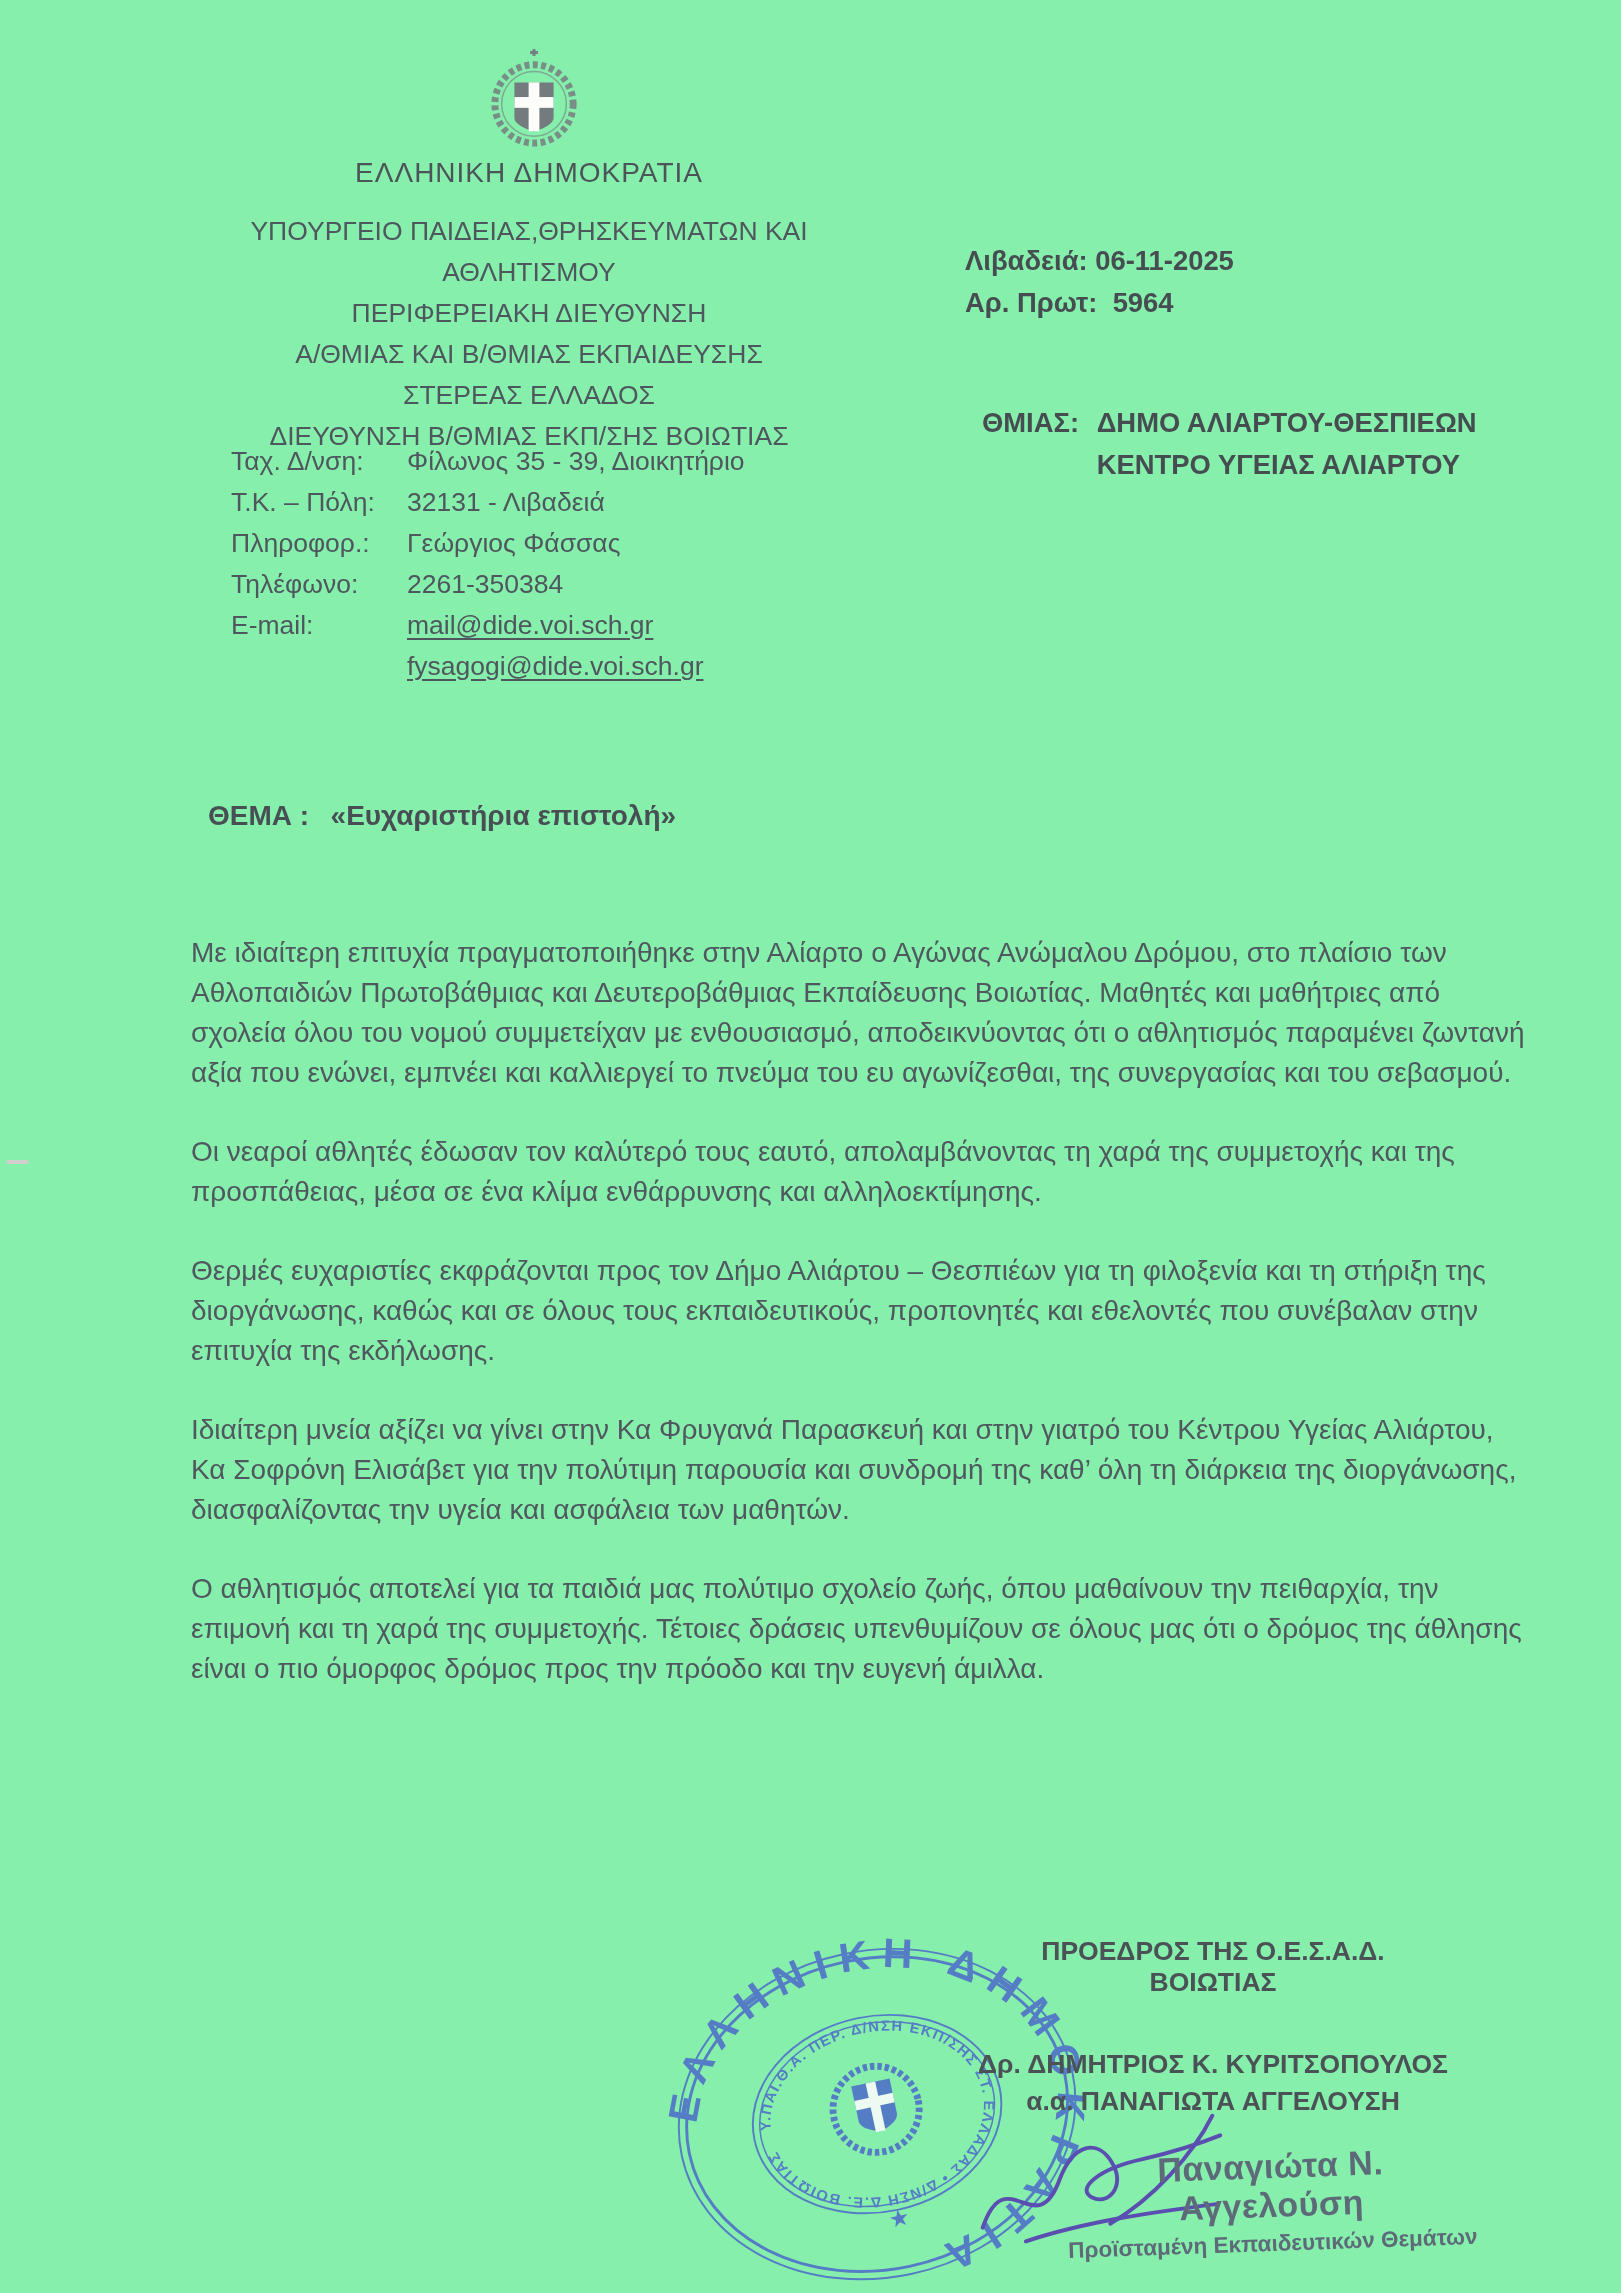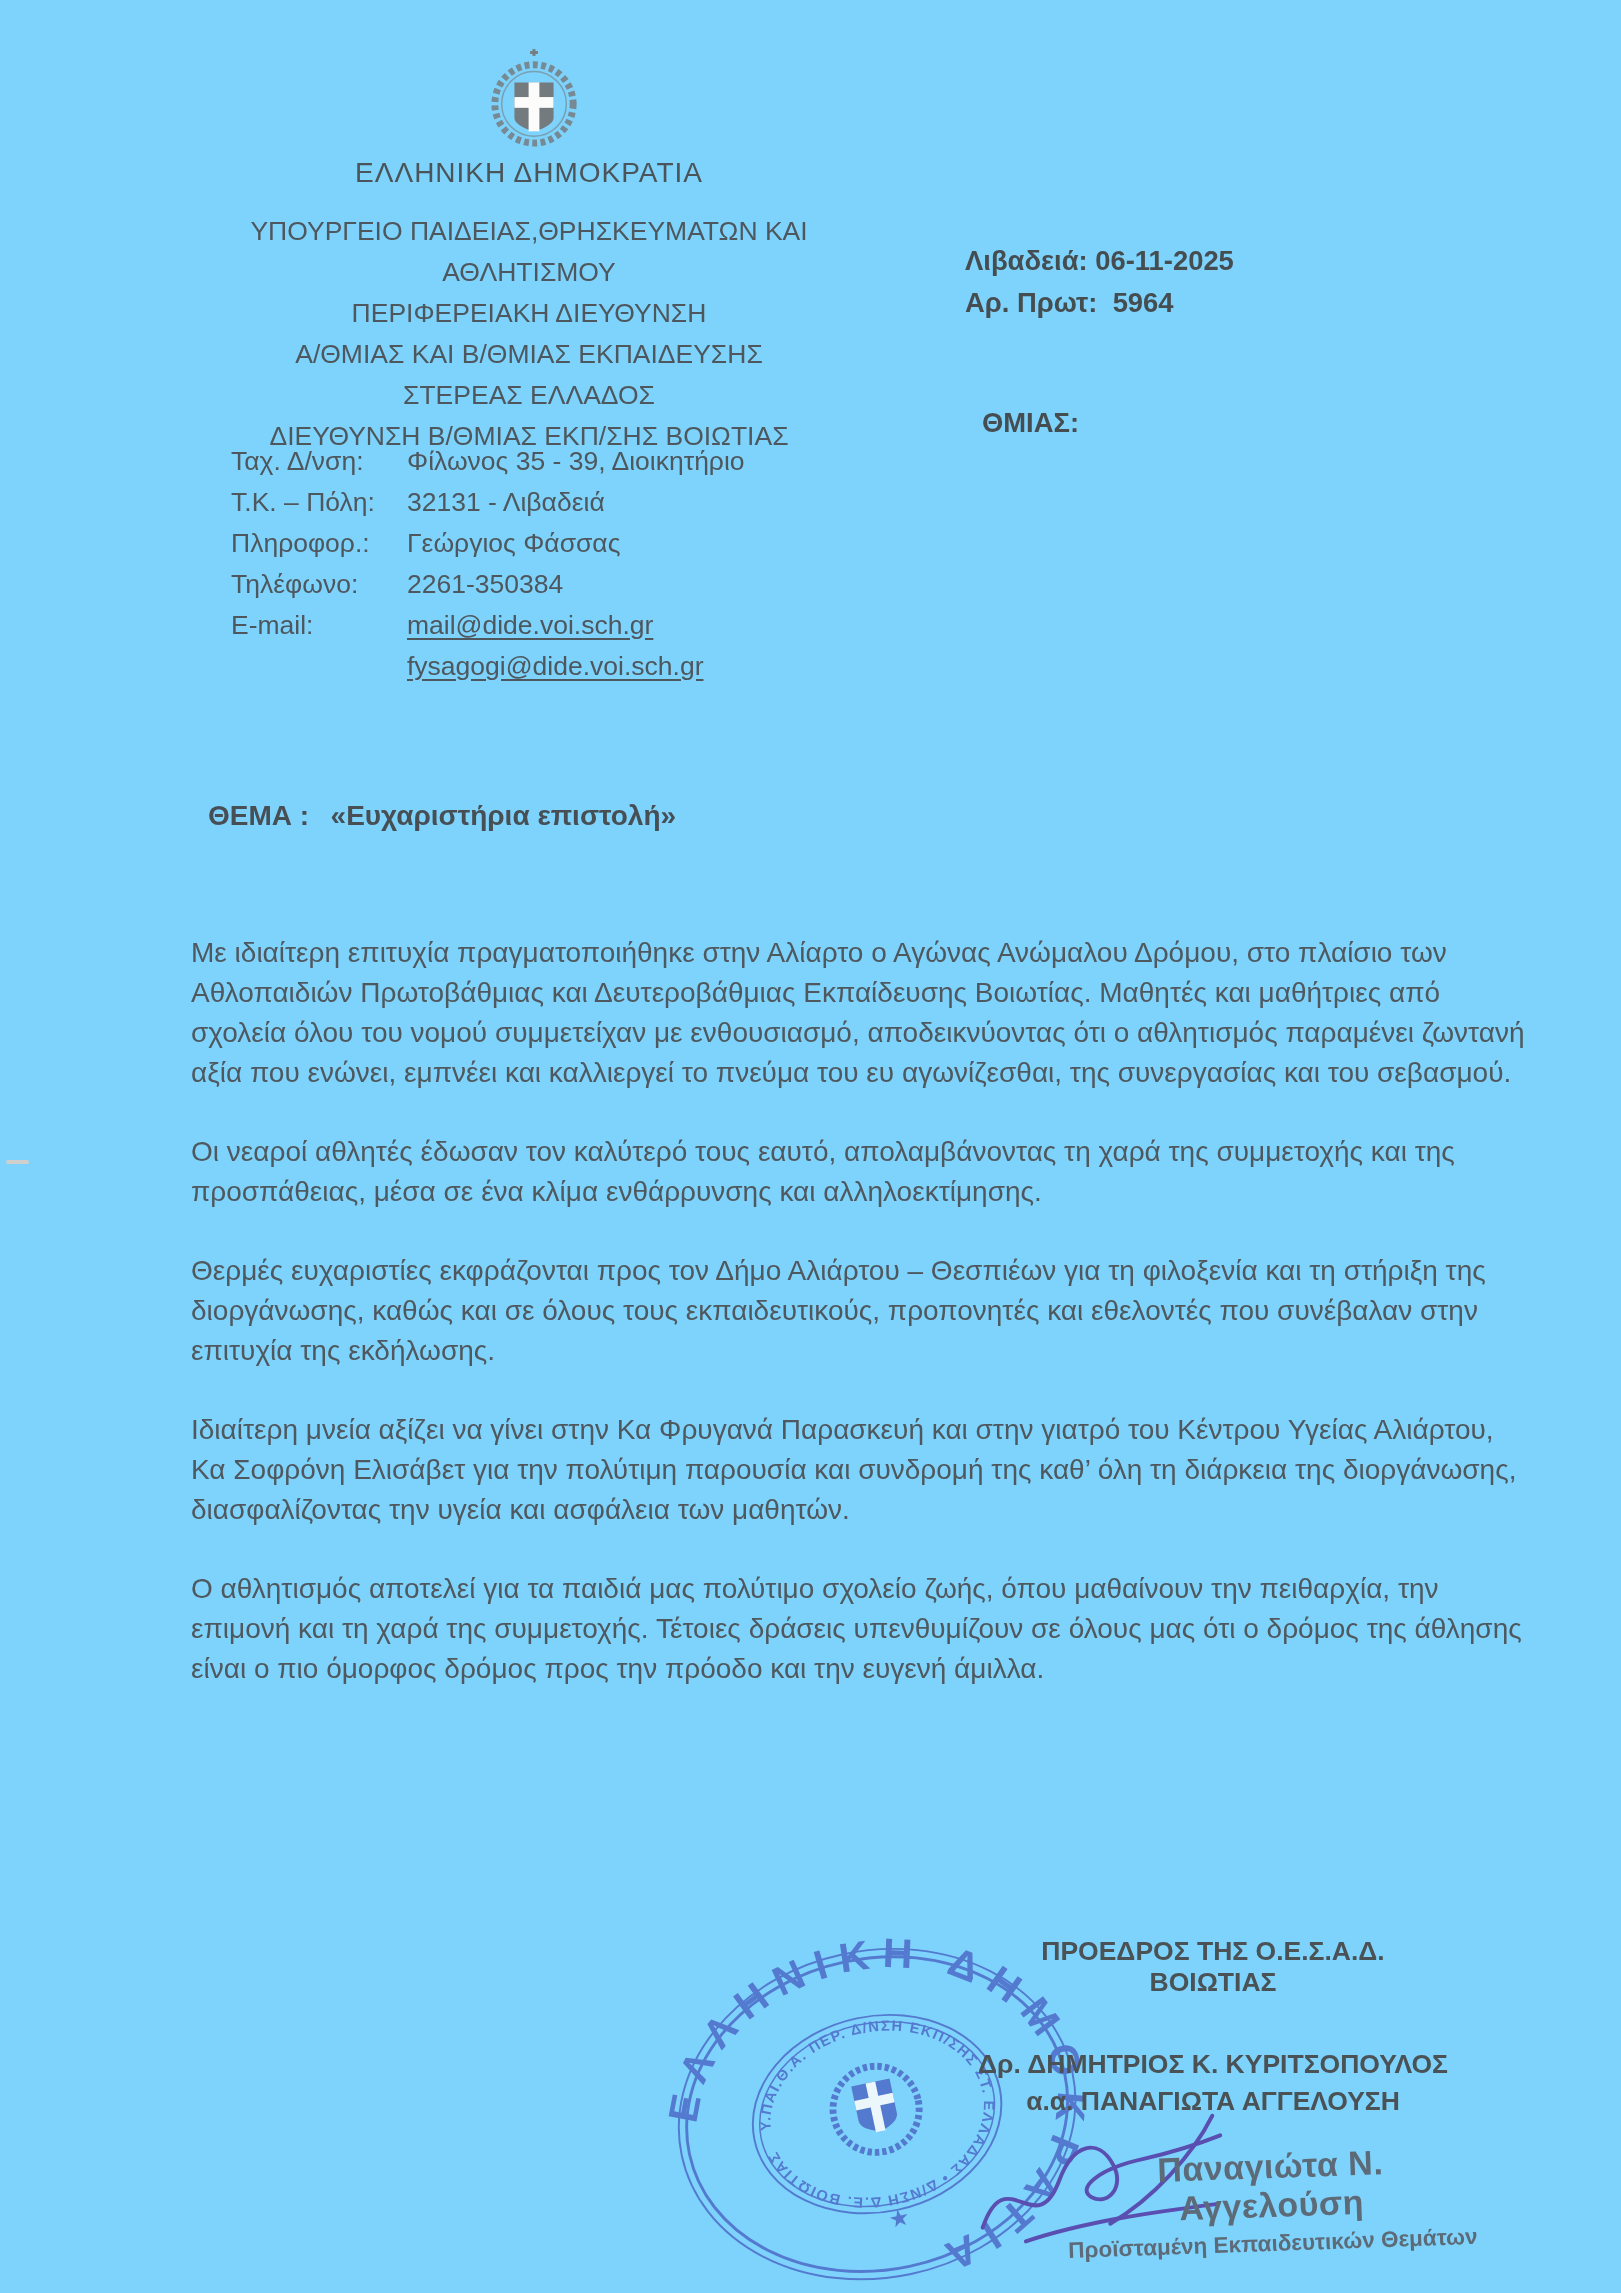--- a/index.html
+++ b/index.html
@@ -1,18 +1,18 @@
 <!DOCTYPE html>
 <html><head>
 <meta charset="utf-8">
 <style>
   html,body { margin:0; padding:0; background:#e8e8e8; }
   .page {
     position:relative; width:1621px; height:2294px; margin:0 auto;
-    background:#7dd3fc; overflow:hidden;
+    background:#86efac; overflow:hidden;
     font-family:"Liberation Sans", sans-serif;
     color:#4e575d;
   }
   
   .emblem { position:absolute; left:487px; top:49px; }
   .hdr-left { position:absolute; left:137px; top:157px; width:784px; text-align:center; }
   .hl-republic { font-size:28px; letter-spacing:1px; color:#4b5459; margin-bottom:21.6px; }
   .hl-line { font-size:26.5px; line-height:41px; color:#4e575d; }
   .contact { position:absolute; left:231px; top:446px; font-size:26.5px; color:#4e575d; }
   .contact-row { display:flex; height:41px; align-items:flex-start; }
@@ -110,20 +110,24 @@
       <span>06-11-2025</span>
     </div>
     <div class="meta-row">
       <span>Αρ. Πρωτ:</span>&nbsp;
       <span>5964</span>
     </div>
   </div>
 
   <div class="pros">
     <div class="pros-label">ΘΜΙΑΣ:</div>
+    <div class="pros-lines">
+      <div>ΔΗΜΟ ΑΛΙΑΡΤΟΥ-ΘΕΣΠΙΕΩΝ</div>
+      <div>ΚΕΝΤΡΟ ΥΓΕΙΑΣ ΑΛΙΑΡΤΟΥ</div>
+    </div>
   </div>
 
   <div class="subject">
     <span>ΘΕΜΑ :</span>
     <span>«Ευχαριστήρια επιστολή»</span>
   </div>
 
   <div class="body-text">
     <p>Με ιδιαίτερη επιτυχία πραγματοποιήθηκε στην Αλίαρτο ο Αγώνας Ανώμαλου Δρόμου, στο πλαίσιο των Αθλοπαιδιών Πρωτοβάθμιας και Δευτεροβάθμιας Εκπαίδευσης Βοιωτίας. Μαθητές και μαθήτριες από σχολεία όλου του νομού συμμετείχαν με ενθουσιασμό, αποδεικνύοντας ότι ο αθλητισμός παραμένει ζωντανή αξία που ενώνει, εμπνέει και καλλιεργεί το πνεύμα του ευ αγωνίζεσθαι, της συνεργασίας και του σεβασμού.</p>
     <p>Οι νεαροί αθλητές έδωσαν τον καλύτερό τους εαυτό, απολαμβάνοντας τη χαρά της συμμετοχής και της προσπάθειας, μέσα σε ένα κλίμα ενθάρρυνσης και αλληλοεκτίμησης.</p>

